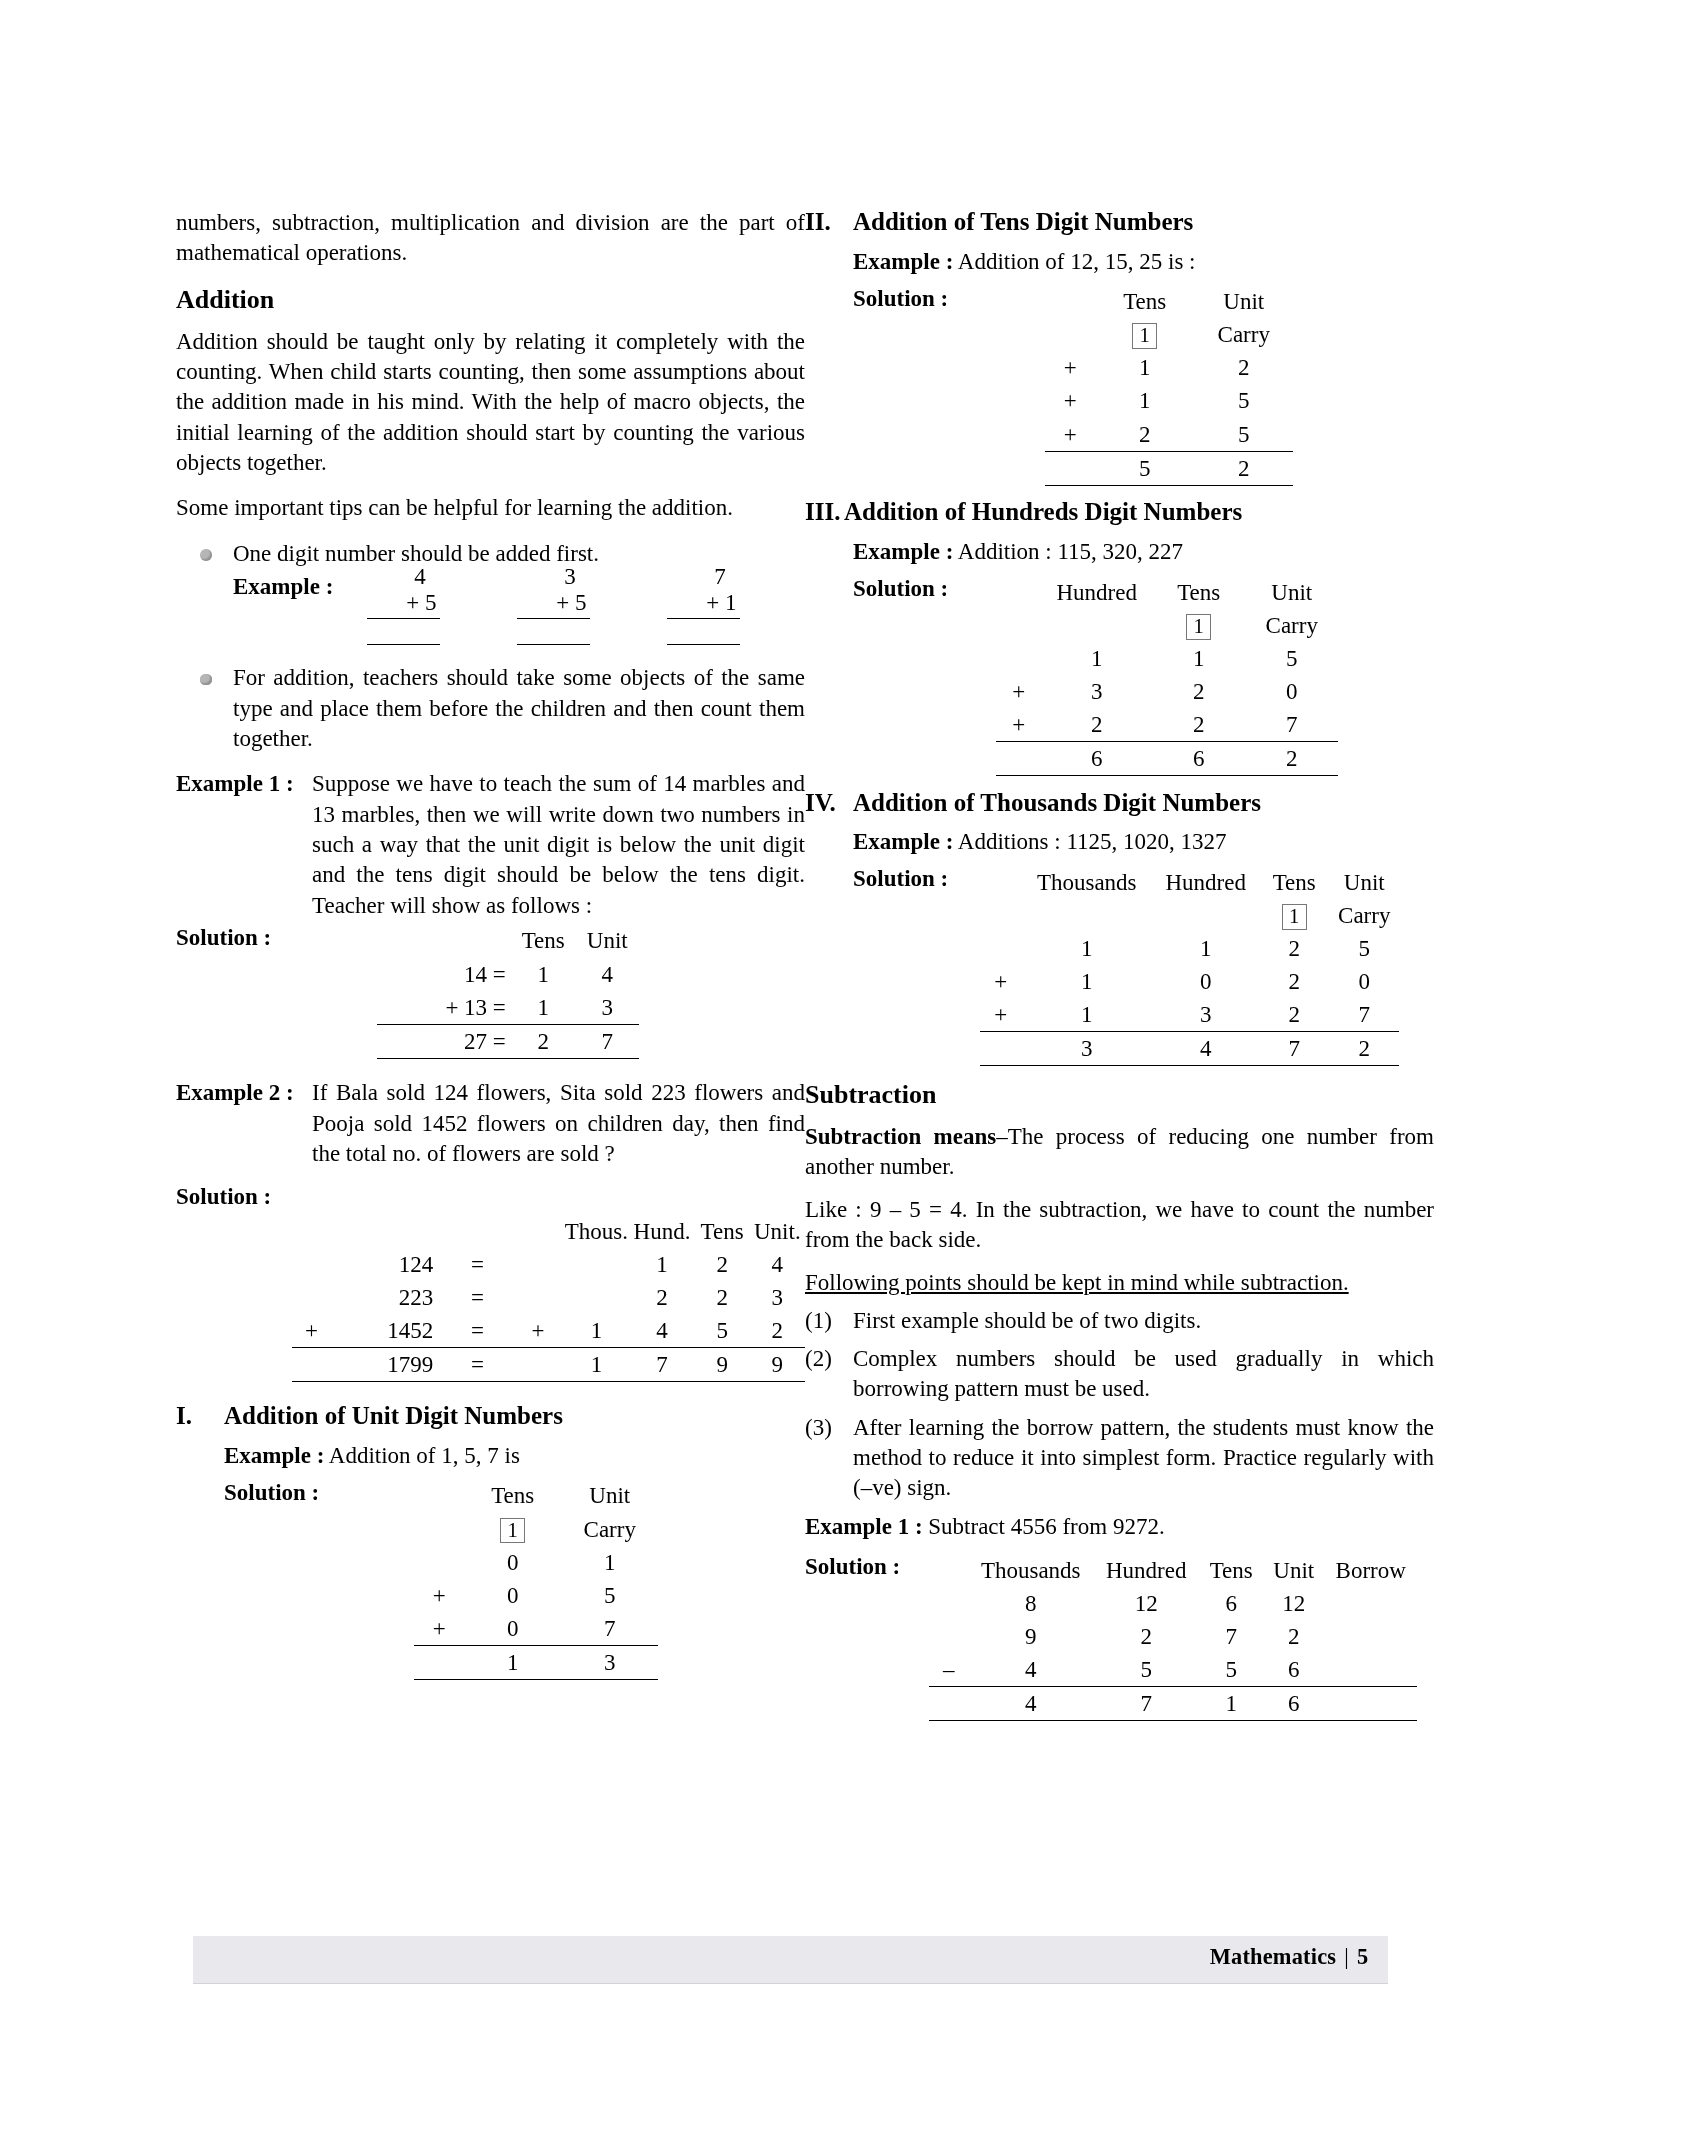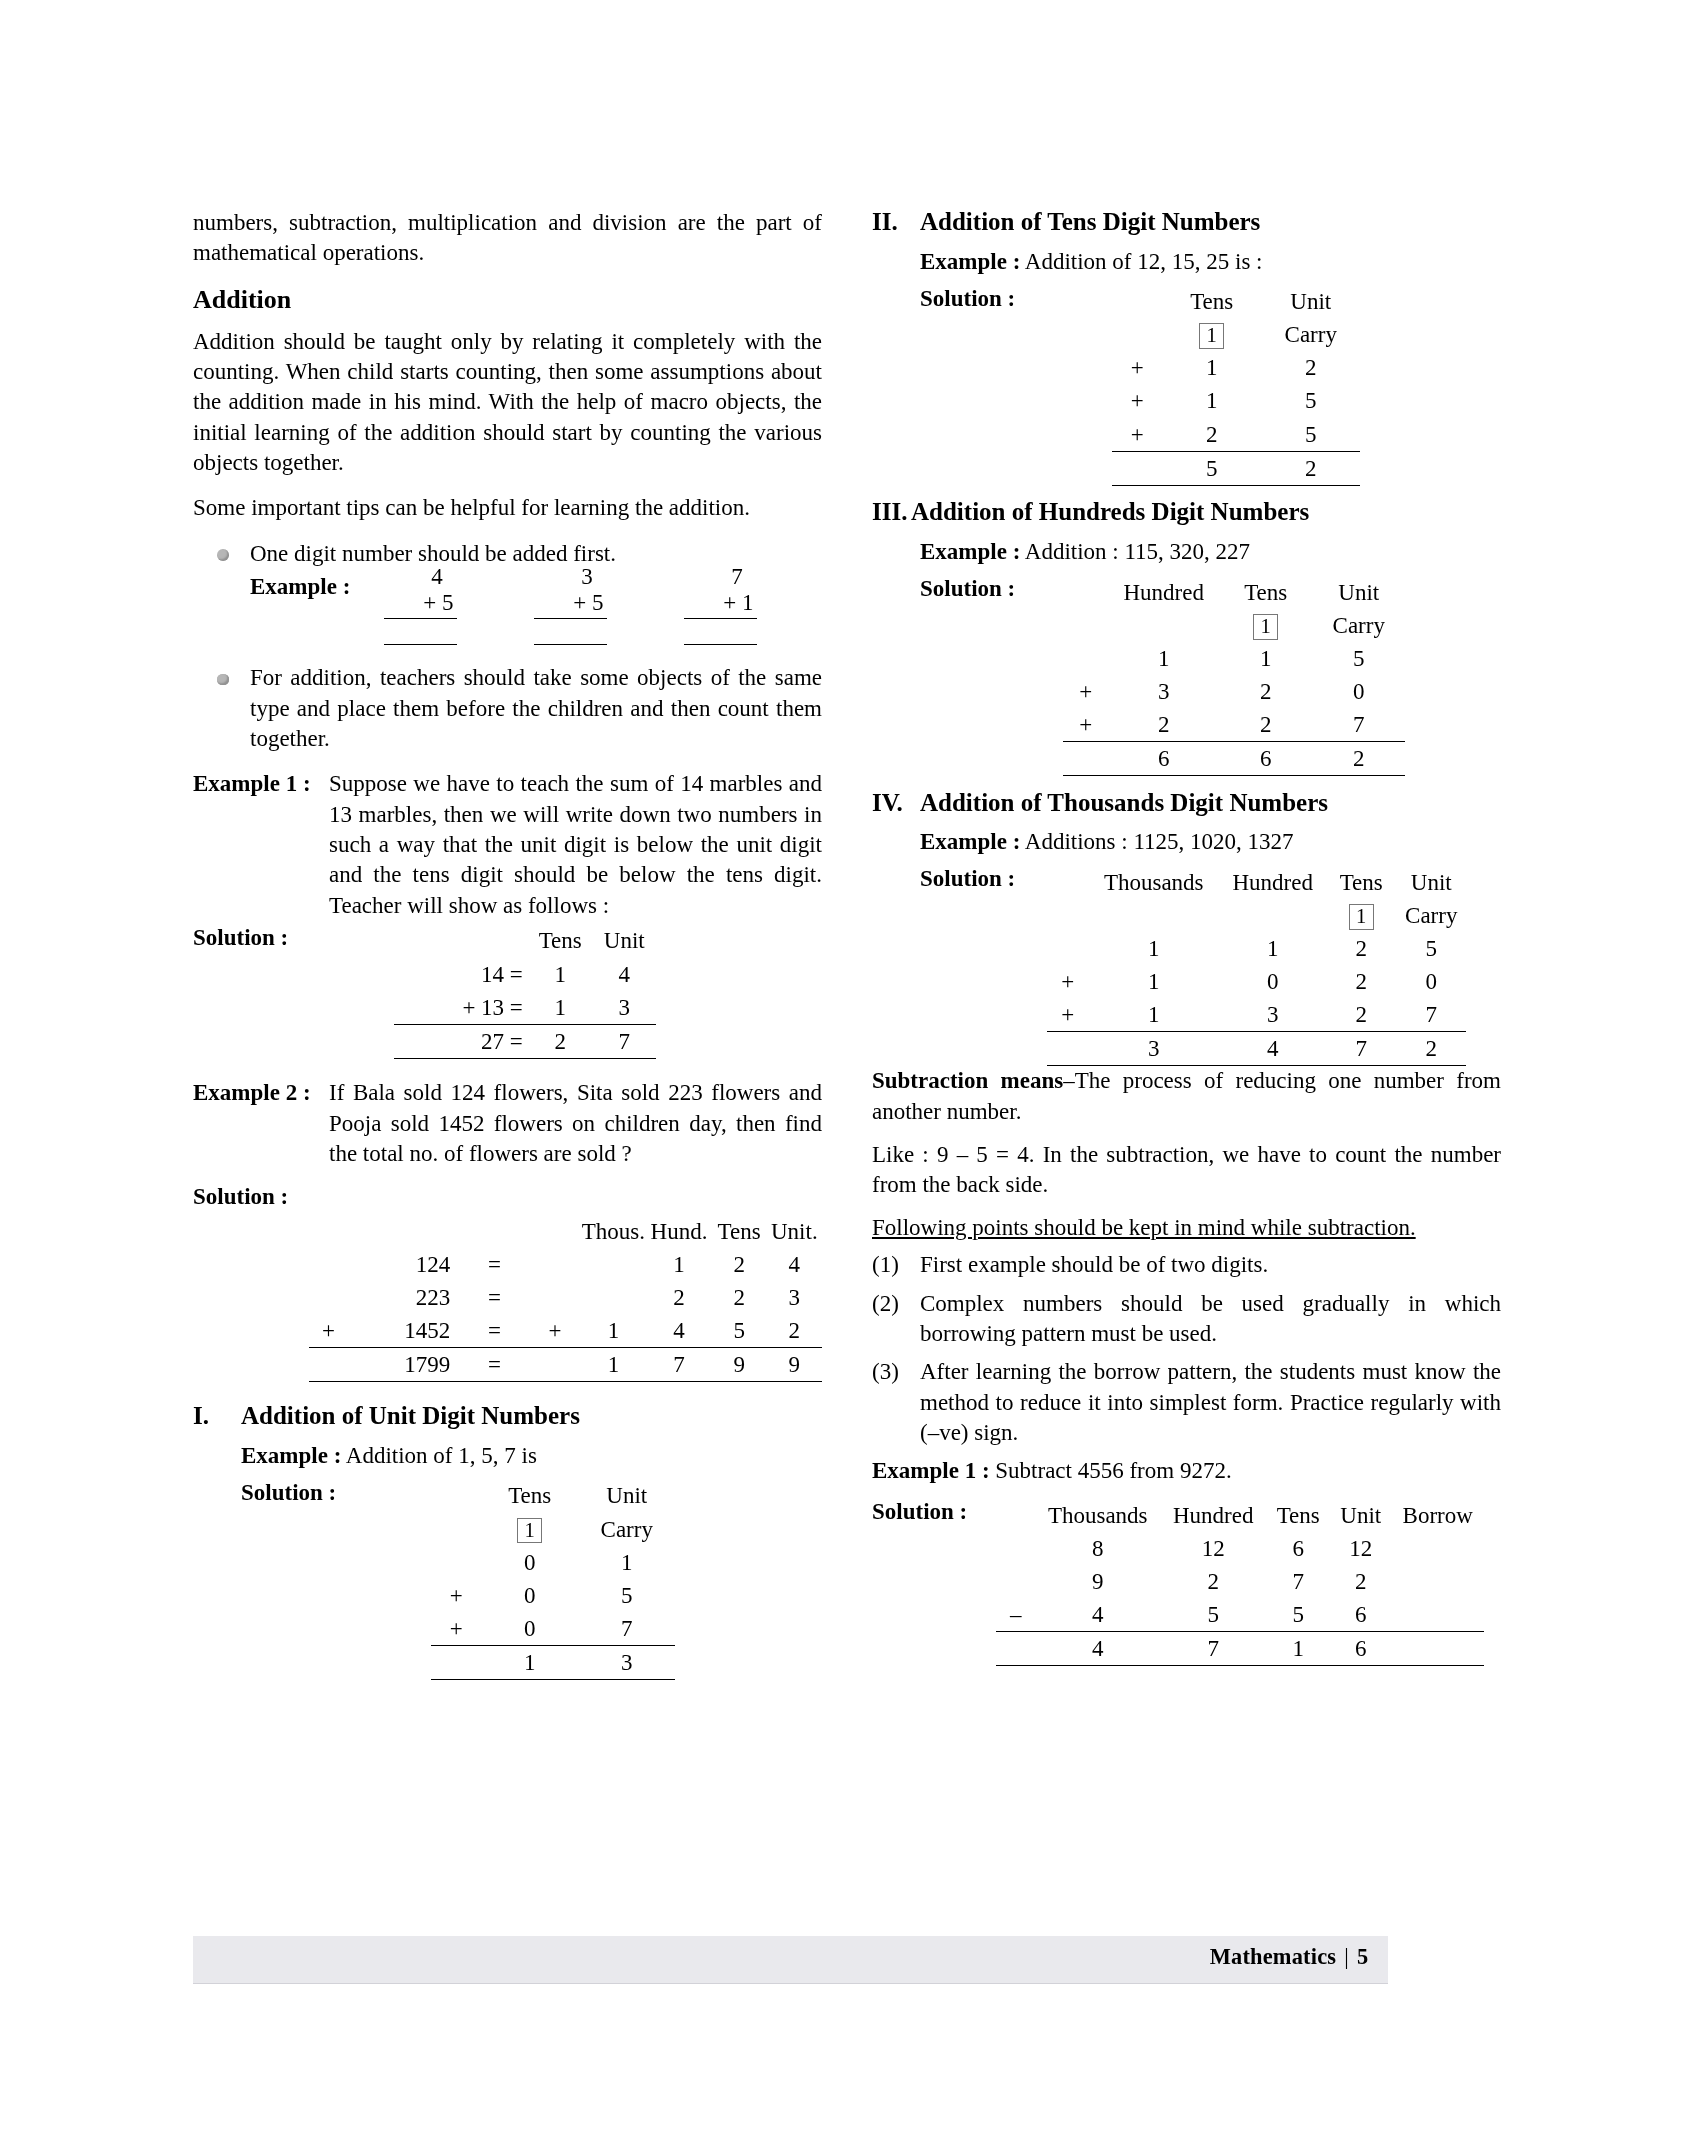--- a/index.html
+++ b/index.html
@@ -17,25 +17,24 @@
     overflow: hidden;
   }
   .page {
     position: absolute;
     left: 0; top: 0;
     width: 1702px;
     height: 2149px;
   }
   .content {
     position: absolute;
-    left: 193px;
+    left: 176px;
     top: 208px;
     width: 1308px;
     display: flex;
-    gap: 50px;
   }
   .col {
     width: 629px;
   }
   p, .para {
     margin: 0 0 15px 0;
     font-size: 23px;
     line-height: 1.32;
     text-align: justify;
   }
@@ -553,20 +552,21 @@
                 <td>4</td>
                 <td>7</td>
                 <td>2</td>
               </tr>
             </tbody>
               </table>
           </div>
         </div>
       </div>
 
+      <h2 class="section-head" style="margin-top:12.5px;">Subtraction</h2>
 
       <p class="para" style="margin-bottom:12.5px;">
         <b>Subtraction means</b><span>–The process of reducing one number from another number.</span>
       </p>
 
       <p class="para" style="margin-bottom:12.5px;">Like : 9 – 5 = 4. In the subtraction, we have to count the number from the back side.</p>
 
       <p class="para" style="margin-bottom:7.2px;text-decoration:underline;">Following points should be kept in mind while subtraction.</p>
 
       <div>

